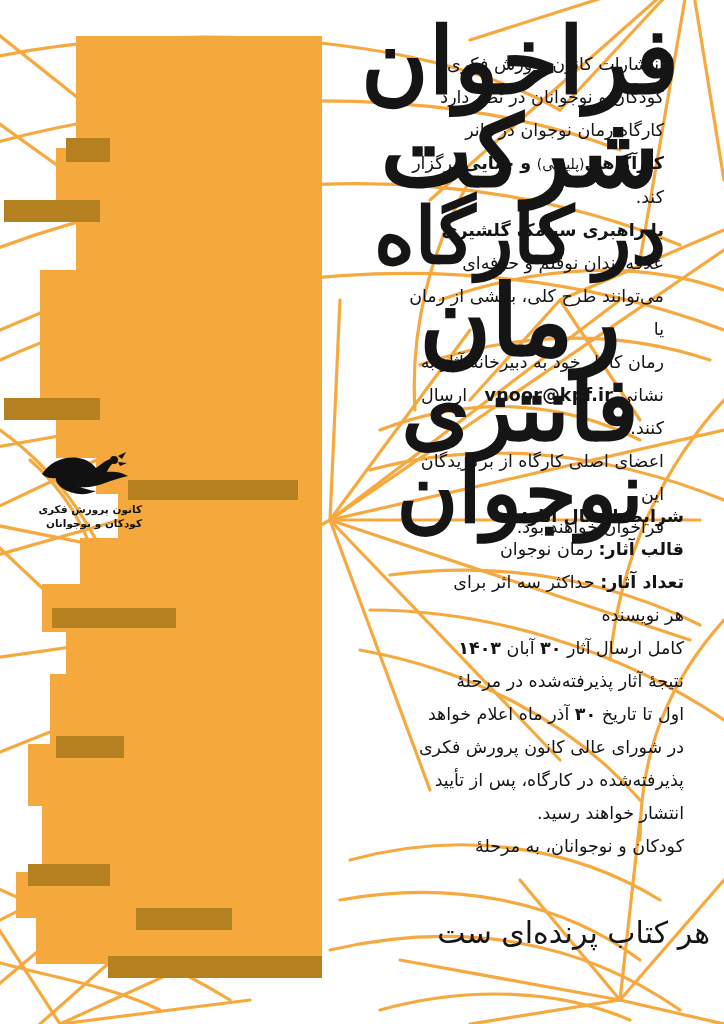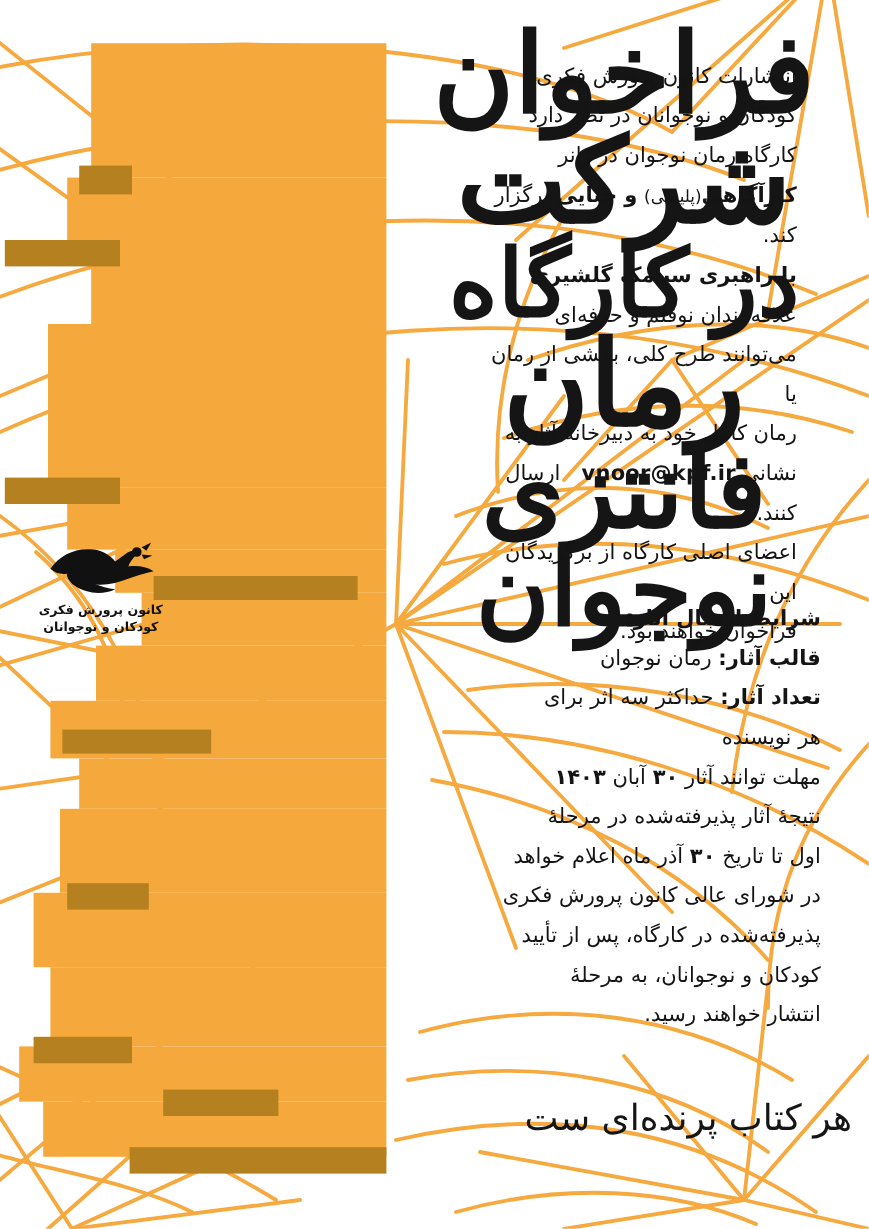--- a/index.html
+++ b/index.html
@@ -54,21 +54,21 @@
     font-size:17.5px;line-height:33px;
   }
   .copy b{font-weight:bold;}
   .copy .mono{font-weight:bold;letter-spacing:0.2px;margin-left:12px;}
   .sm{font-size:14px;}
 
   #block1{right:60px;top:48px;width:258px;}
   #block2{right:40px;top:500px;width:278px;}
 
   
-  #logo{position:absolute;z-index:5;left:26px;top:446px;width:116px;text-align:center;}
+  #logo{position:absolute;z-index:5;left:26px;top:446px;width:116px;}
   #logo .mark{width:100px;height:56px;margin:0 auto;display:block;}
   #logo .lgtext{
     direction:rtl;color:#111;font-weight:bold;font-size:10.5px;line-height:13px;
     margin-top:1px;letter-spacing:-0.2px;
     font-family:"DejaVu Sans","Liberation Sans",sans-serif;
   }
 </style>
 </head>
 <body>
 
@@ -204,27 +204,27 @@
     <div><span>نشانی</span> <b class="mono">vnoor@kpf.ir</b> <span>ارسال کنند.</span></div>
     <div>اعضای اصلی کارگاه از برگزیدگان این</div>
     <div>فراخوان خواهند بود.</div>
   </div>
 
   <div class="copy" id="block2">
     <div><b>شرایط ارسال آثار:</b></div>
     <div><b>قالب آثار:</b> <span>رمان نوجوان</span></div>
     <div><b>تعداد آثار:</b> <span>حداکثر سه اثر برای</span></div>
     <div>هر نویسنده</div>
-    <div><span>مهلت توانند آثار</span> <b>۳۰</b> <span>آبان</span> <b>۱۴۰۳</b></div>
+    <div><span>کامل ارسال آثار</span> <b>۳۰</b> <span>آبان</span> <b>۱۴۰۳</b></div>
     <div>نتیجهٔ آثار پذیرفته‌شده در مرحلهٔ</div>
     <div><span>اول تا تاریخ</span> <b>۳۰</b> <span>آذر ماه اعلام خواهد</span></div>
     <div>در شورای عالی کانون پرورش فکری</div>
     <div>پذیرفته‌شده در کارگاه، پس از تأیید</div>
+    <div>انتشار خواهند رسید.</div>
     <div>کودکان و نوجوانان، به مرحلهٔ</div>
-    <div>انتشار خواهند رسید.</div>
   </div>
 
   <div id="logo">
     <svg class="mark" viewBox="0 0 100 56">
       <g fill="#111111">
 
         <path d="M8,28 C16,16 30,10 44,12 C52,13 58,17 62,22 L70,16 C74,13 79,12 82,13 L79,17 C76,20 74,23 73,26 C80,25 88,26 94,30 C86,32 78,34 71,37 C63,40 54,42 46,41 C38,40 31,36 26,31 C20,33 13,33 8,28 Z"></path>
         <path d="M30,30 C38,38 50,44 62,45 C52,50 38,49 28,42 C23,38 21,34 22,31 Z"></path>
         <circle cx="80" cy="14" r="4"></circle>
         <path d="M84,10 L92,6 L88,13 Z"></path>

